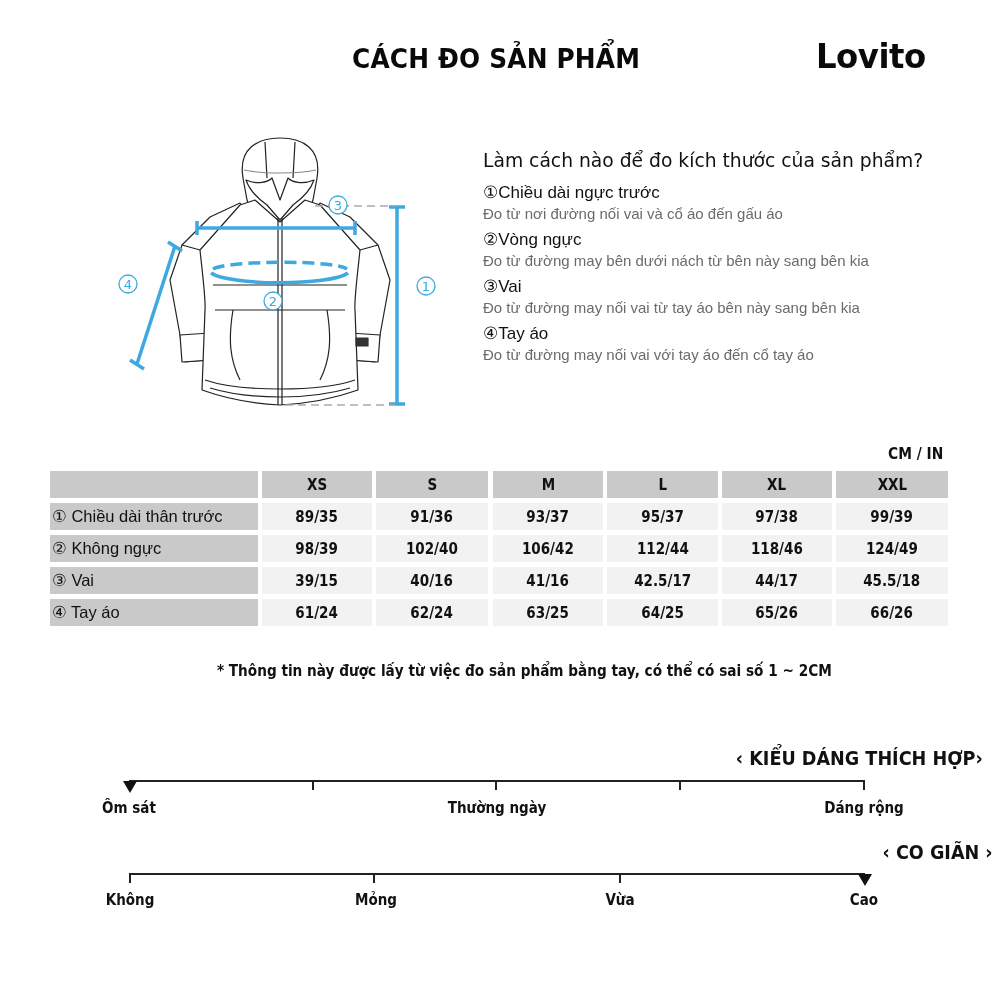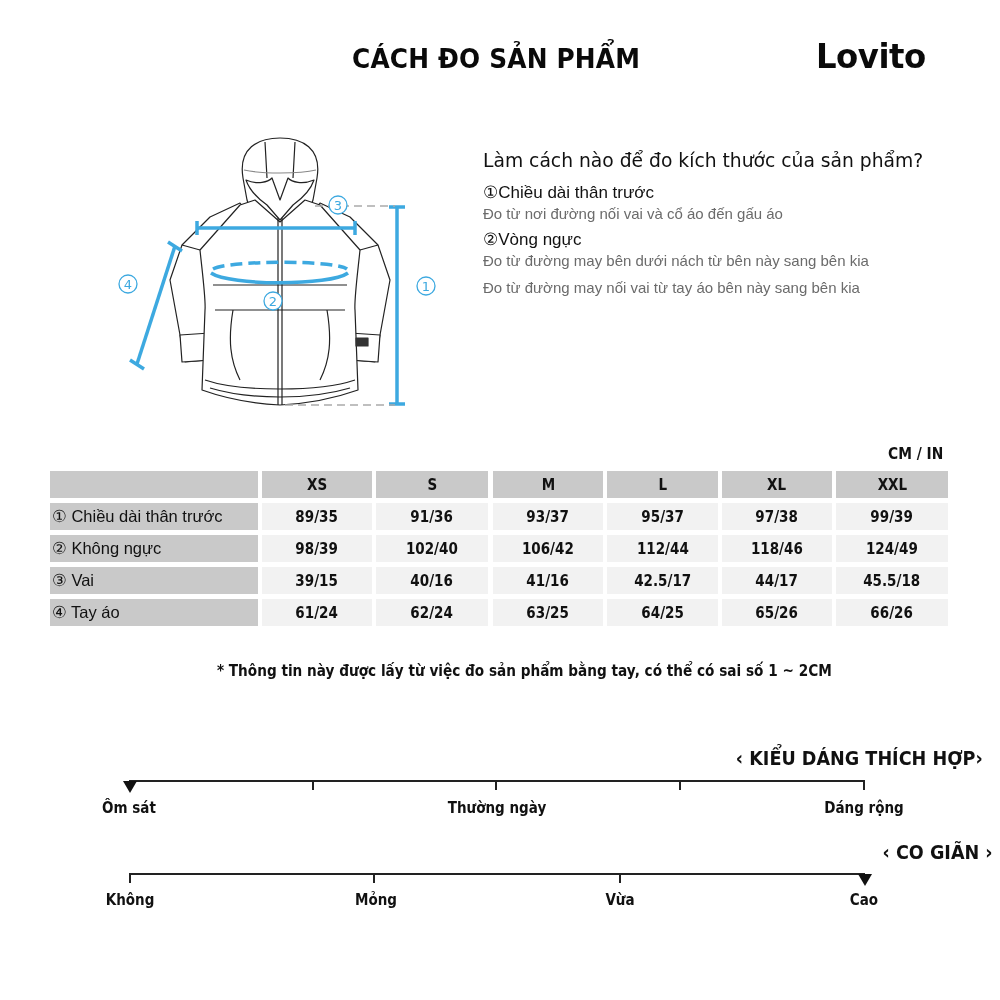--- a/index.html
+++ b/index.html
@@ -105,29 +105,34 @@
       <text x="316" y="161">1</text>
       <text x="163" y="176">2</text>
       <text x="18" y="159">4</text>
     </g>
   </svg>
 </div>
 
 <div class="guide">
   <div class="guide-q">Làm cách nào để đo kích thước của sản phẩm?</div>
   <div class="guide-item">
-    <div class="guide-title">①Chiều dài thân trước</div>
+    <div class="guide-title">①Chiều dài ngực trước</div>
     <div class="guide-desc">Đo từ nơi đường nối vai và cổ áo đến gấu áo</div>
   </div>
   <div class="guide-item">
     <div class="guide-title">②Vòng ngực</div>
     <div class="guide-desc">Đo từ đường may bên dưới nách từ bên này sang bên kia</div>
   </div>
   <div class="guide-item">
+    <div class="guide-title">③Vai</div>
     <div class="guide-desc">Đo từ đường may nối vai từ tay áo bên này sang bên kia</div>
+  </div>
+  <div class="guide-item">
+    <div class="guide-title">④Tay áo</div>
+    <div class="guide-desc">Đo từ đường may nối vai với tay áo đến cổ tay áo</div>
   </div>
 </div>
 
 <div class="unit">CM / IN</div>
 
 <div class="size-table">
   <div class="row hdr" style="top:0">
     <div class="cell" style="left:0;width:208px">
         <span></span>
       </div>

